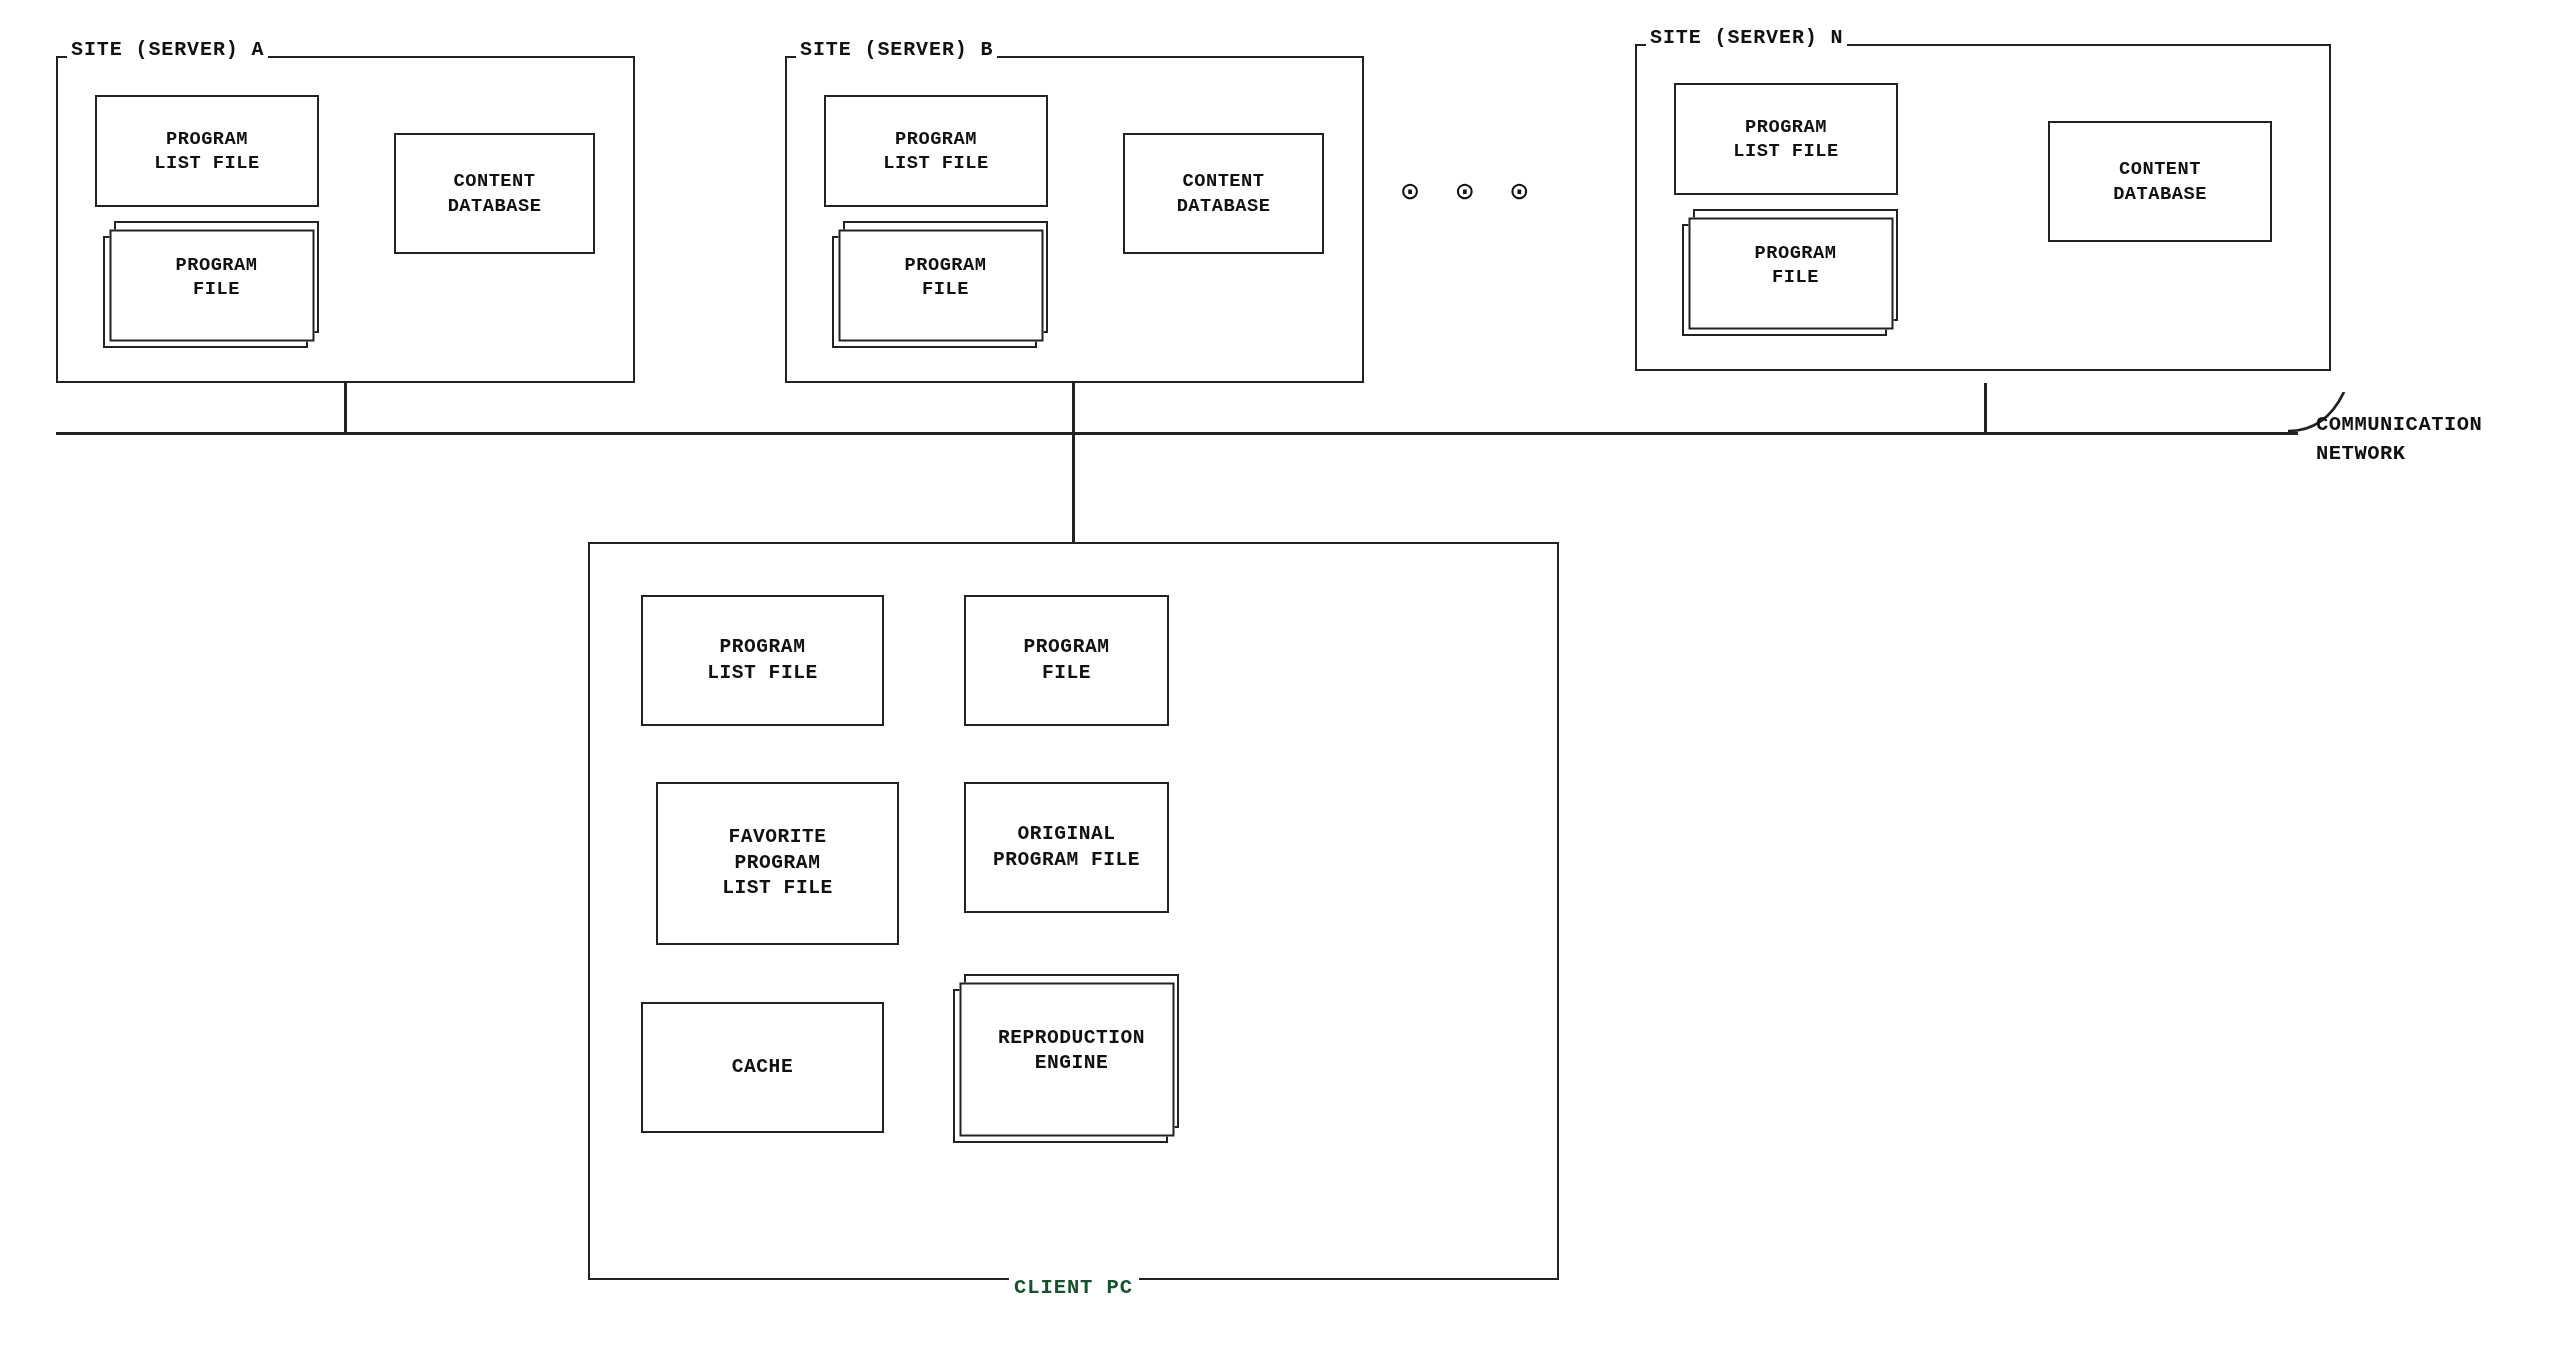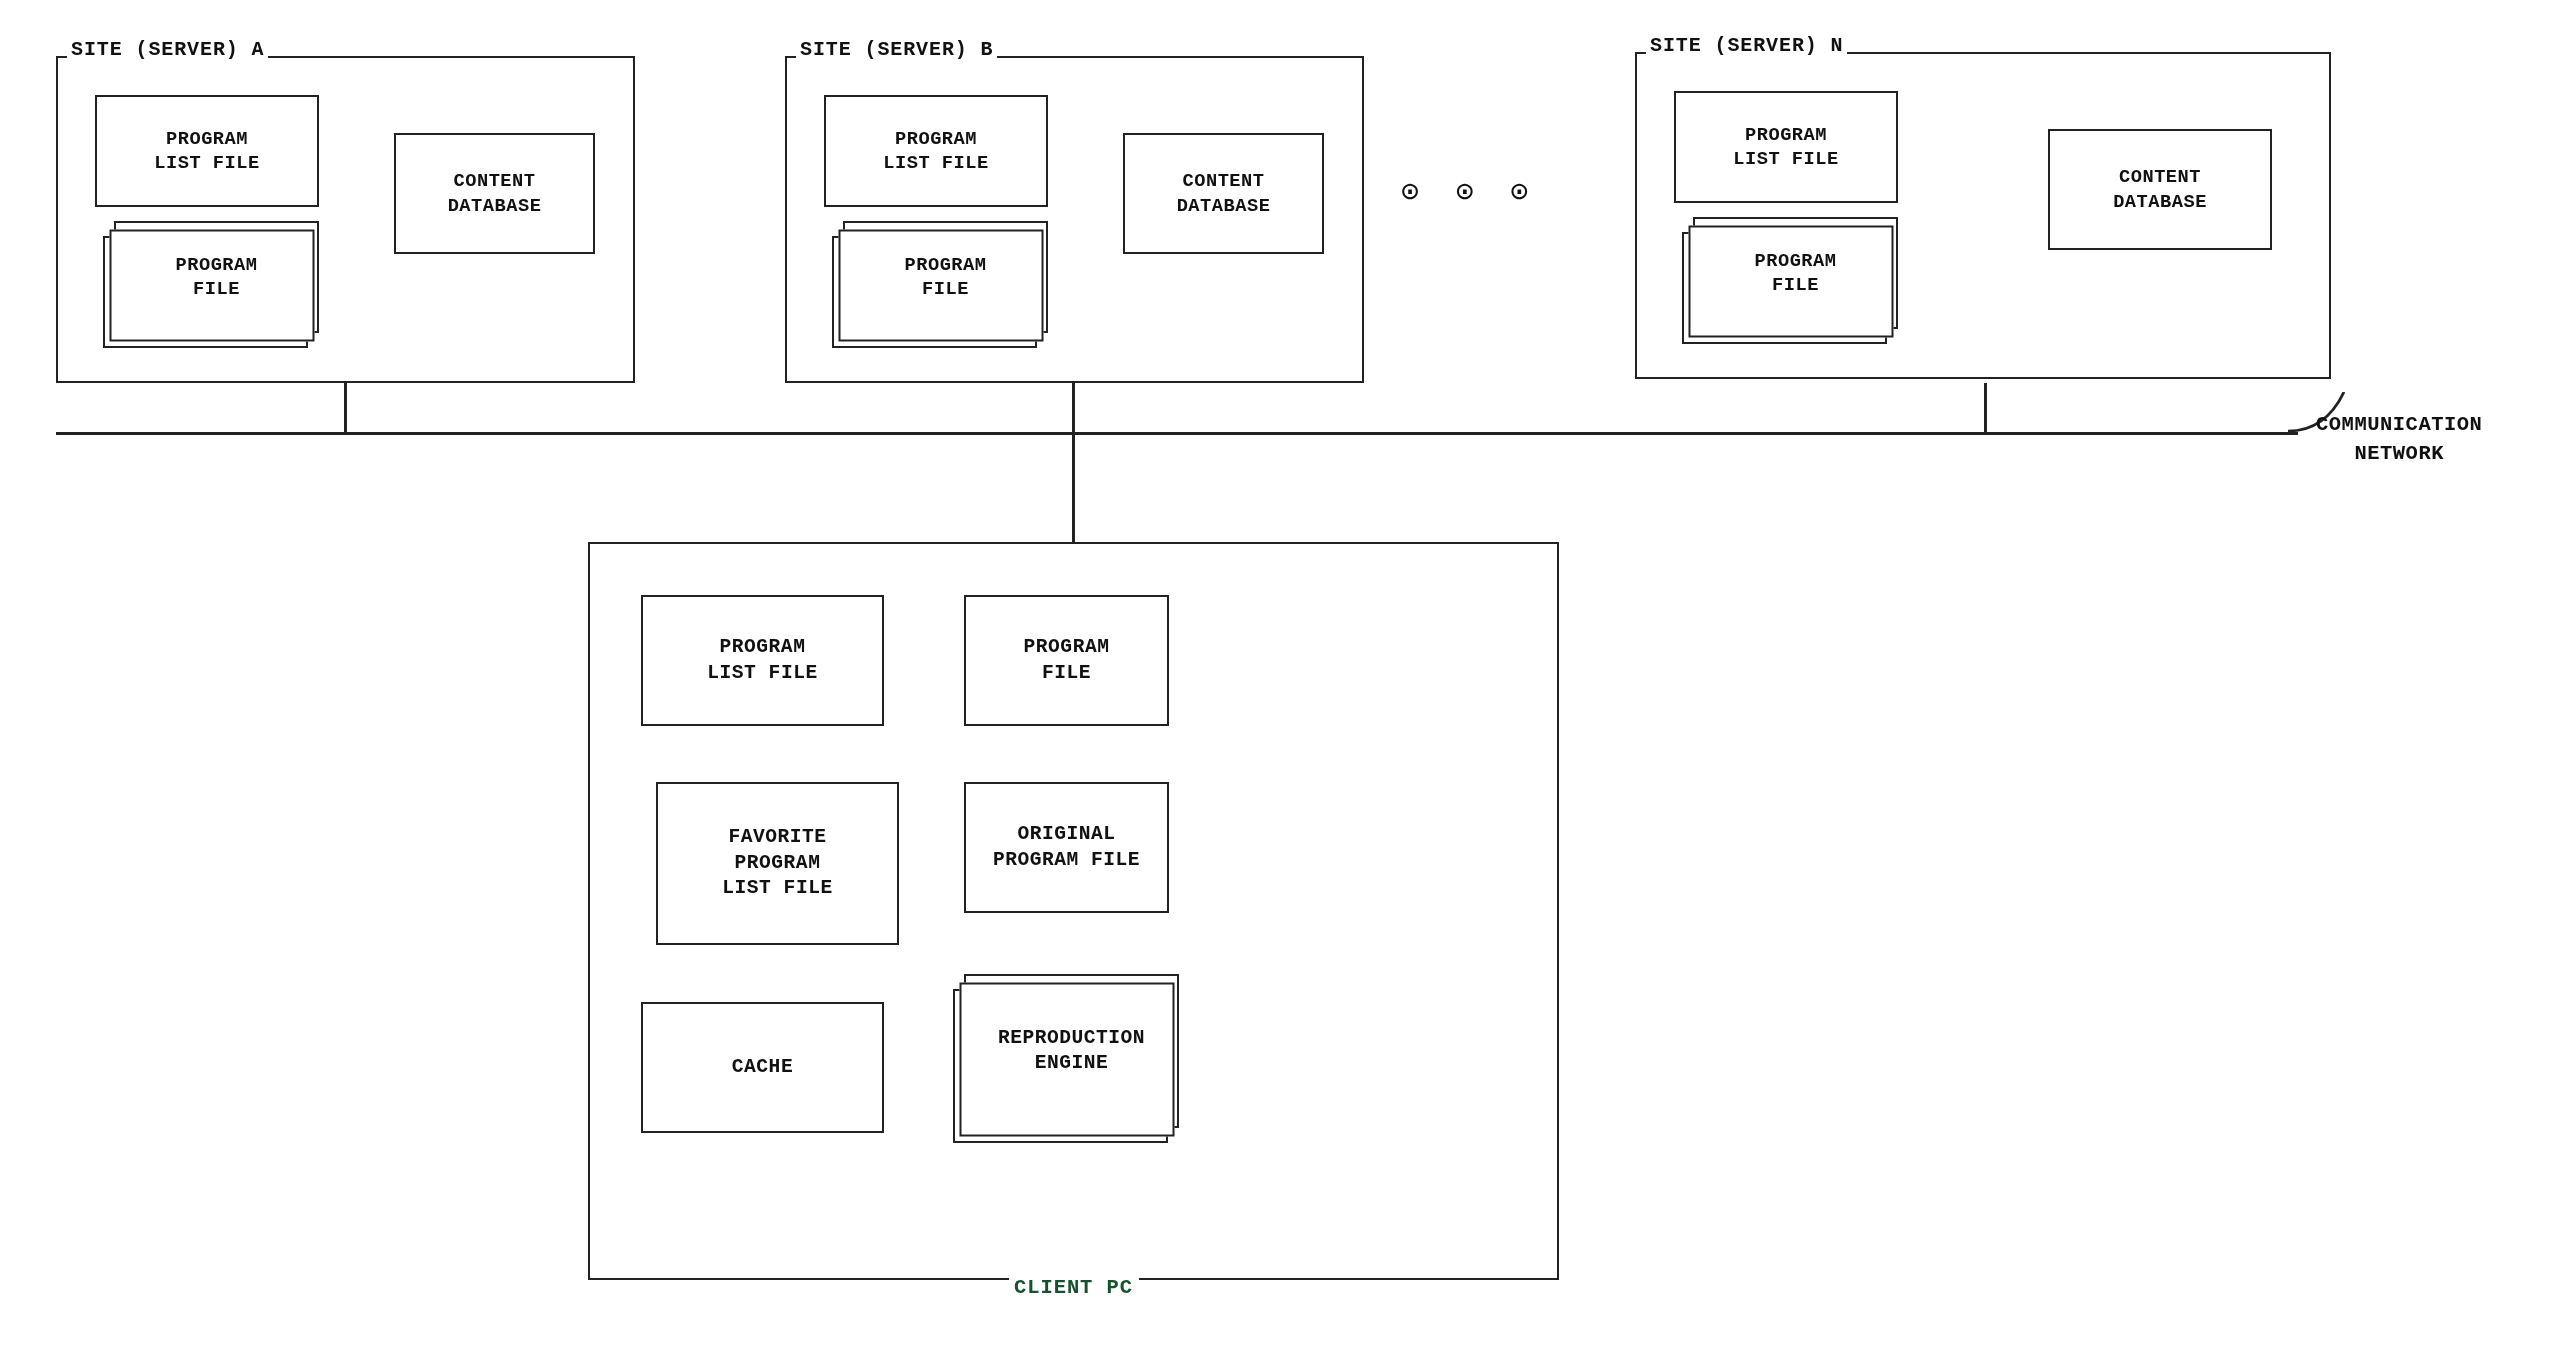--- a/index.html
+++ b/index.html
@@ -104,21 +104,21 @@
       background: #222;
     }
 
     .comm-label {
       position: absolute;
       font-size: 20.5px;
       font-weight: bold;
       color: #111;
       letter-spacing: 0.5px;
       line-height: 1.4;
-      text-align: center;
+      text-align: left;
     }
 
     
     .dots {
       position: absolute;
       font-size: 26px;
       color: #111;
       letter-spacing: 7.5px;
     }
 
@@ -171,21 +171,21 @@
 
     <div class="comp-box" style="left:336px; top:75px; width:201px; height:121px; font-size:18.7px;">
       CONTENT<br>DATABASE
     </div>
   </div>
 
   <div class="dots" style="left:1401px; top:173px; font-size:30px; letter-spacing:9.3px;">
     ⊙ ⊙ ⊙
   </div>
 
-  <div class="server-box" style="left:1635px; top:52px; width:696px; height:327px;">
+  <div class="server-box" style="left:1635px; top:44px; width:696px; height:327px;">
     <span class="server-label">SITE (SERVER) N</span>
 
     <div class="comp-box" style="left:37px; top:37px; width:224px; height:112px; font-size:18.7px;">
       PROGRAM<br>LIST FILE
     </div>
 
     <div class="stacked" style="left:56px; top:163px; width:205px; height:112px; font-size:18.7px;">
       PROGRAM<br>FILE
     </div>
 

